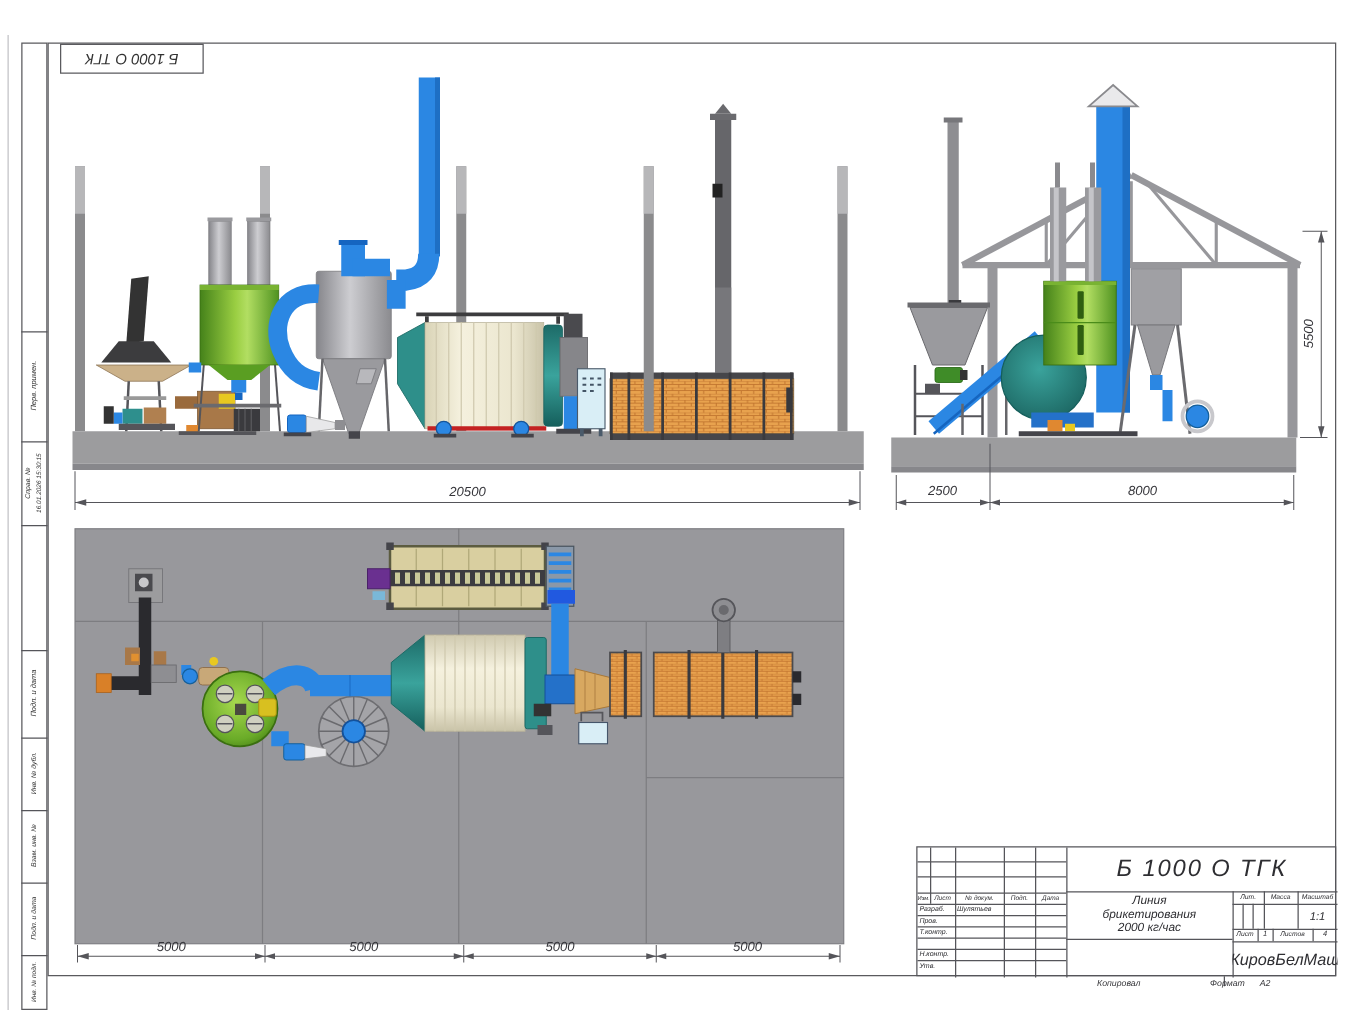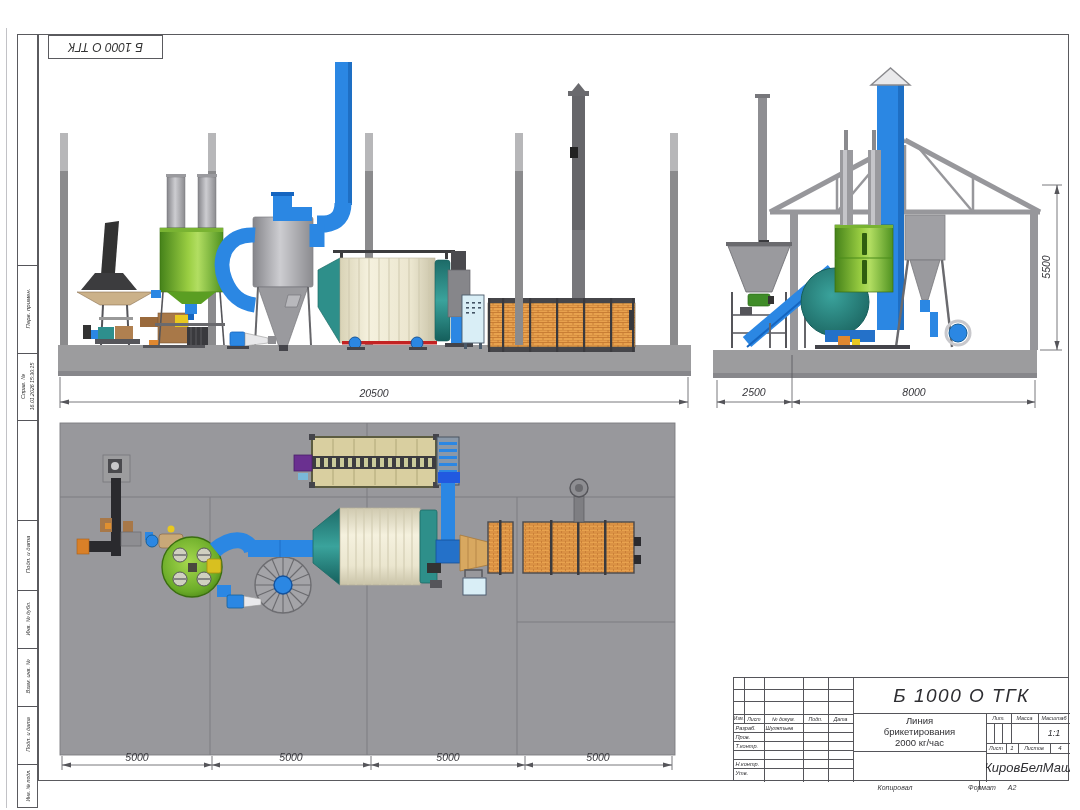--- a/index.html
+++ b/index.html
@@ -613,21 +613,21 @@
 
     <div class="tbc tbl" style="left:0;top:45px;width:30px;height:9px;font-size:5.6px;">Разраб.</div>
     <div class="tbc tbl" style="left:30px;top:45px;width:39px;height:9px;font-size:5.6px;">Шулятьев</div>
     <div class="tbc tbl" style="left:0;top:54px;width:30px;height:9px;font-size:5.6px;">Пров.</div>
     <div class="tbc tbl" style="left:0;top:63px;width:30px;height:9px;font-size:5.6px;">Т.контр.</div>
     <div class="tbc tbl" style="left:0;top:81px;width:30px;height:9px;font-size:5.6px;">Н.контр.</div>
     <div class="tbc tbl" style="left:0;top:90px;width:30px;height:9px;font-size:5.6px;">Утв.</div>
 
     <div class="tbc" style="left:119px;top:0;width:217px;height:35px;font-size:19px;letter-spacing:1.5px;">Б 1000 О ТГК</div>
 
-    <div class="abs" style="left:119px;top:38px;width:133px;height:34px;text-align:center;font-size:9.5px;line-height:10.8px;color:#2e2e32;">
+    <div class="abs" style="left:119px;top:38px;width:133px;height:34px;text-align:center;font-style:italic;font-size:9.5px;line-height:10.8px;color:#2e2e32;">
       <div>Линия</div>
       <div>брикетирования</div>
       <div>2000 кг/час</div>
     </div>
 
     <div class="tbc" style="left:252px;top:35px;width:25px;height:10px;font-size:5.4px;">Лит.</div>
     <div class="tbc" style="left:277px;top:35px;width:27px;height:10px;font-size:5.4px;">Масса</div>
     <div class="tbc" style="left:304px;top:35px;width:32px;height:10px;font-size:5.4px;">Масштаб</div>
     <div class="tbc" style="left:304px;top:45px;width:32px;height:20px;font-size:9px;">1:1</div>
     <div class="tbc" style="left:252px;top:65px;width:20px;height:10px;font-size:5.4px;">Лист</div>

